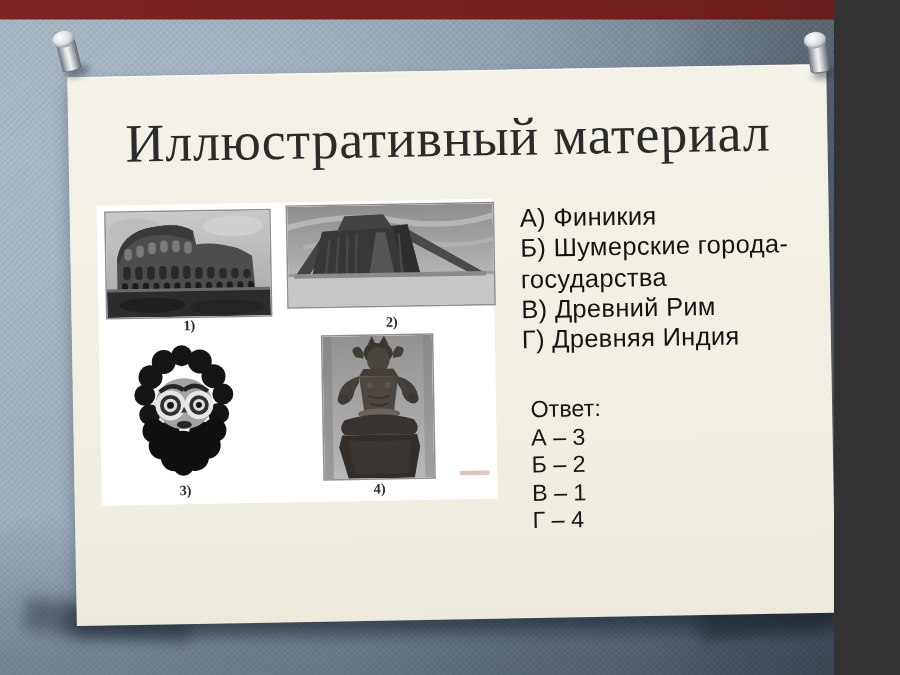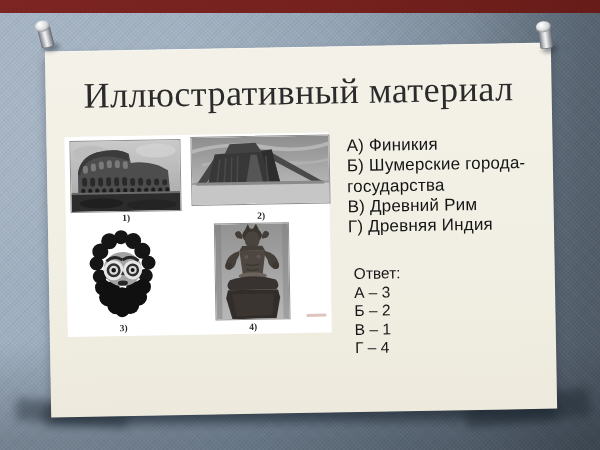--- a/index.html
+++ b/index.html
@@ -1,16 +1,16 @@
 <!DOCTYPE html>
 <html><head>
 <meta charset="utf-8">
 <style>
   html,body{margin:0;padding:0;background:#333;}
-  #stage{position:relative;width:600px;height:450px;overflow:hidden;
+  #stage{position:relative;width:556px;height:450px;overflow:hidden;
          font-family:"Liberation Sans",sans-serif;}
 
   
   .fabric{position:absolute;inset:0;
     background:
       radial-gradient(90% 70% at 38% 28%, rgba(255,255,255,0.15), transparent 65%),
       linear-gradient(104deg,#a4b3c3 0%,#9aabbc 28%,#8a9cae 50%,#71808f 72%,#57636f 100%);}
   .fabric-texture{position:absolute;inset:0;
     background-image:
       repeating-linear-gradient(45deg, rgba(255,255,255,0.055) 0 1px, transparent 1px 3px),

